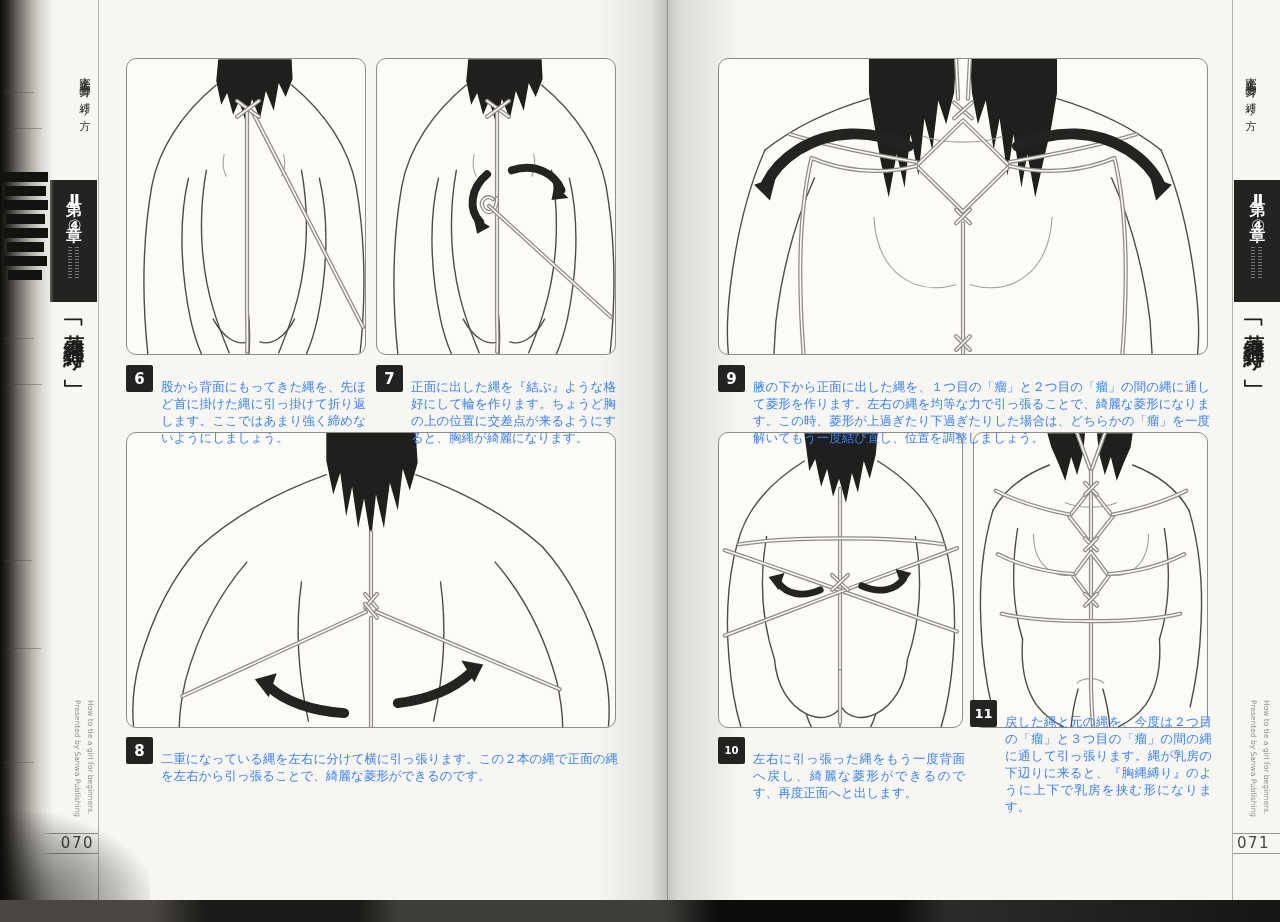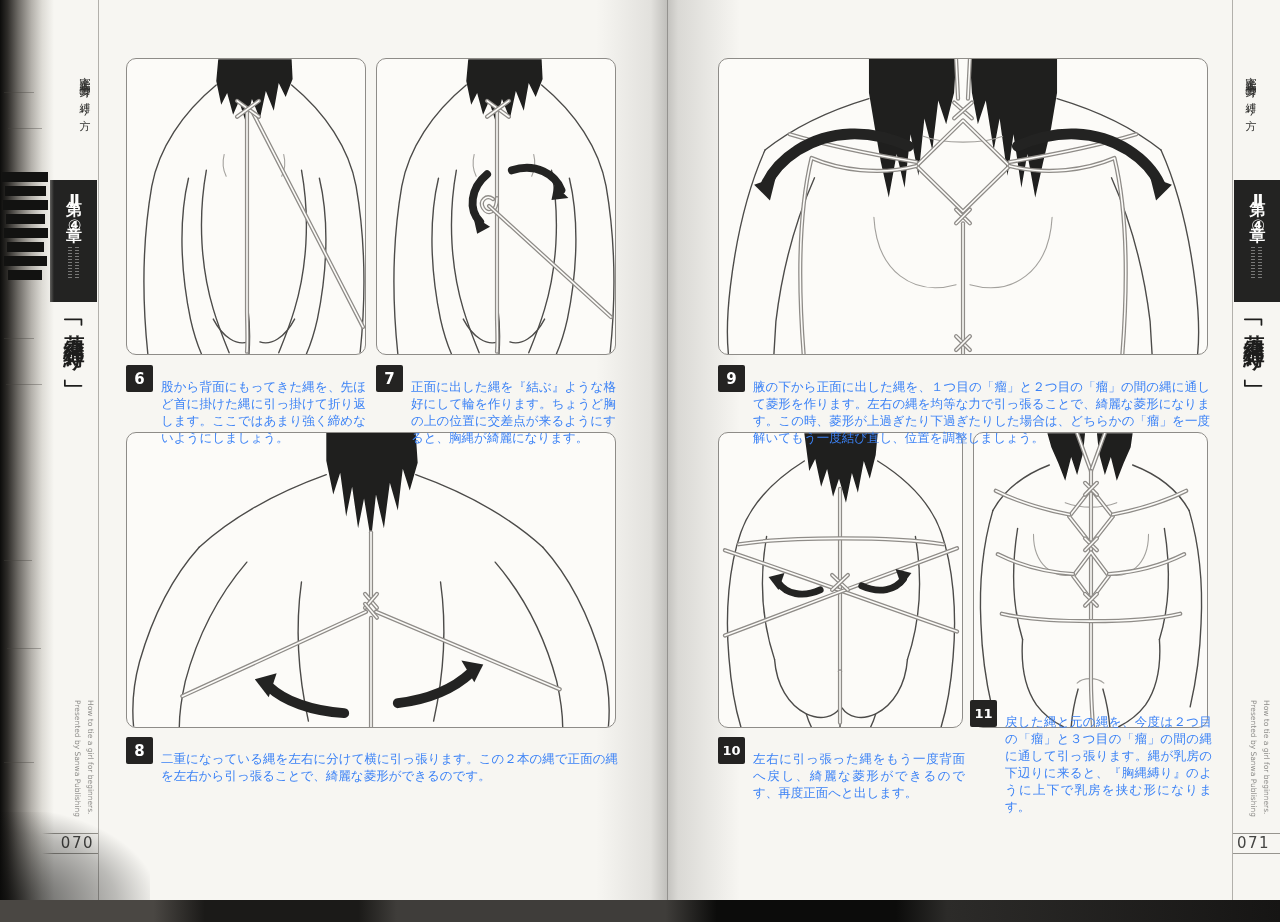--- a/index.html
+++ b/index.html
@@ -330,21 +330,21 @@
   </div>
   <div class="cap" style="left:126px; top:737px; width:492px;">
     <span class="numbox">8</span>
     <p>二重になっている縄を左右に分けて横に引っ張ります。この２本の縄で正面の縄を左右から引っ張ることで、綺麗な菱形ができるのです。</p>
   </div>
   <div class="cap" style="left:718px; top:365px; width:492px;">
     <span class="numbox">9</span>
     <p>腋の下から正面に出した縄を、１つ目の「瘤」と２つ目の「瘤」の間の縄に通して菱形を作ります。左右の縄を均等な力で引っ張ることで、綺麗な菱形になります。この時、菱形が上過ぎたり下過ぎたりした場合は、どちらかの「瘤」を一度解いてもう一度結び直し、位置を調整しましょう。</p>
   </div>
   <div class="cap" style="left:718px; top:737px; width:247px;">
-    <span class="numbox" style="font-size:13px;">10</span>
+    <span class="numbox" style="font-size:10px;">10</span>
     <p>左右に引っ張った縄をもう一度背面へ戻し、綺麗な菱形ができるのです、再度正面へと出します。</p>
   </div>
   <div class="cap" style="left:970px; top:700px; width:242px;">
     <span class="numbox" style="font-size:13px;">11</span>
     <p>戻した縄と元の縄を、今度は２つ目の「瘤」と３つ目の「瘤」の間の縄に通して引っ張ります。縄が乳房の下辺りに来ると、『胸縄縛り』のように上下で乳房を挟む形になります。</p>
   </div>
 
   <div class="fore-edge">
     <div class="tabs">
       <div class="tab-bar" style="width:46px;"></div>

